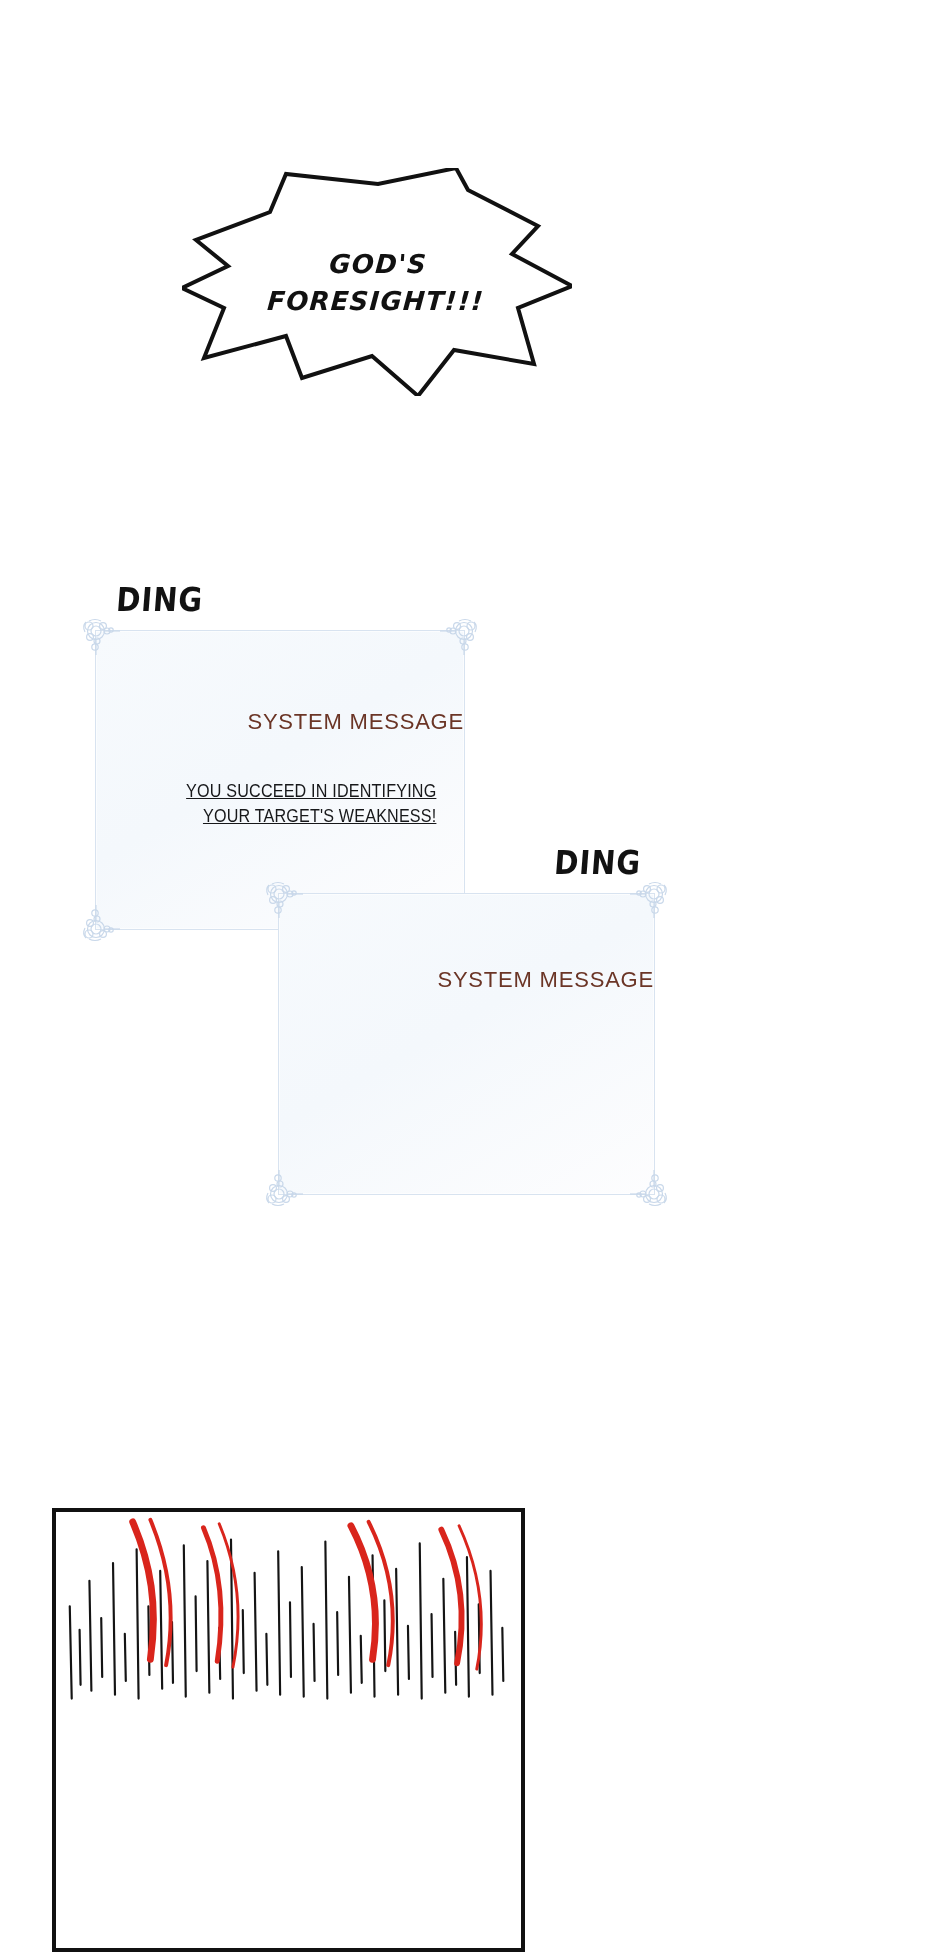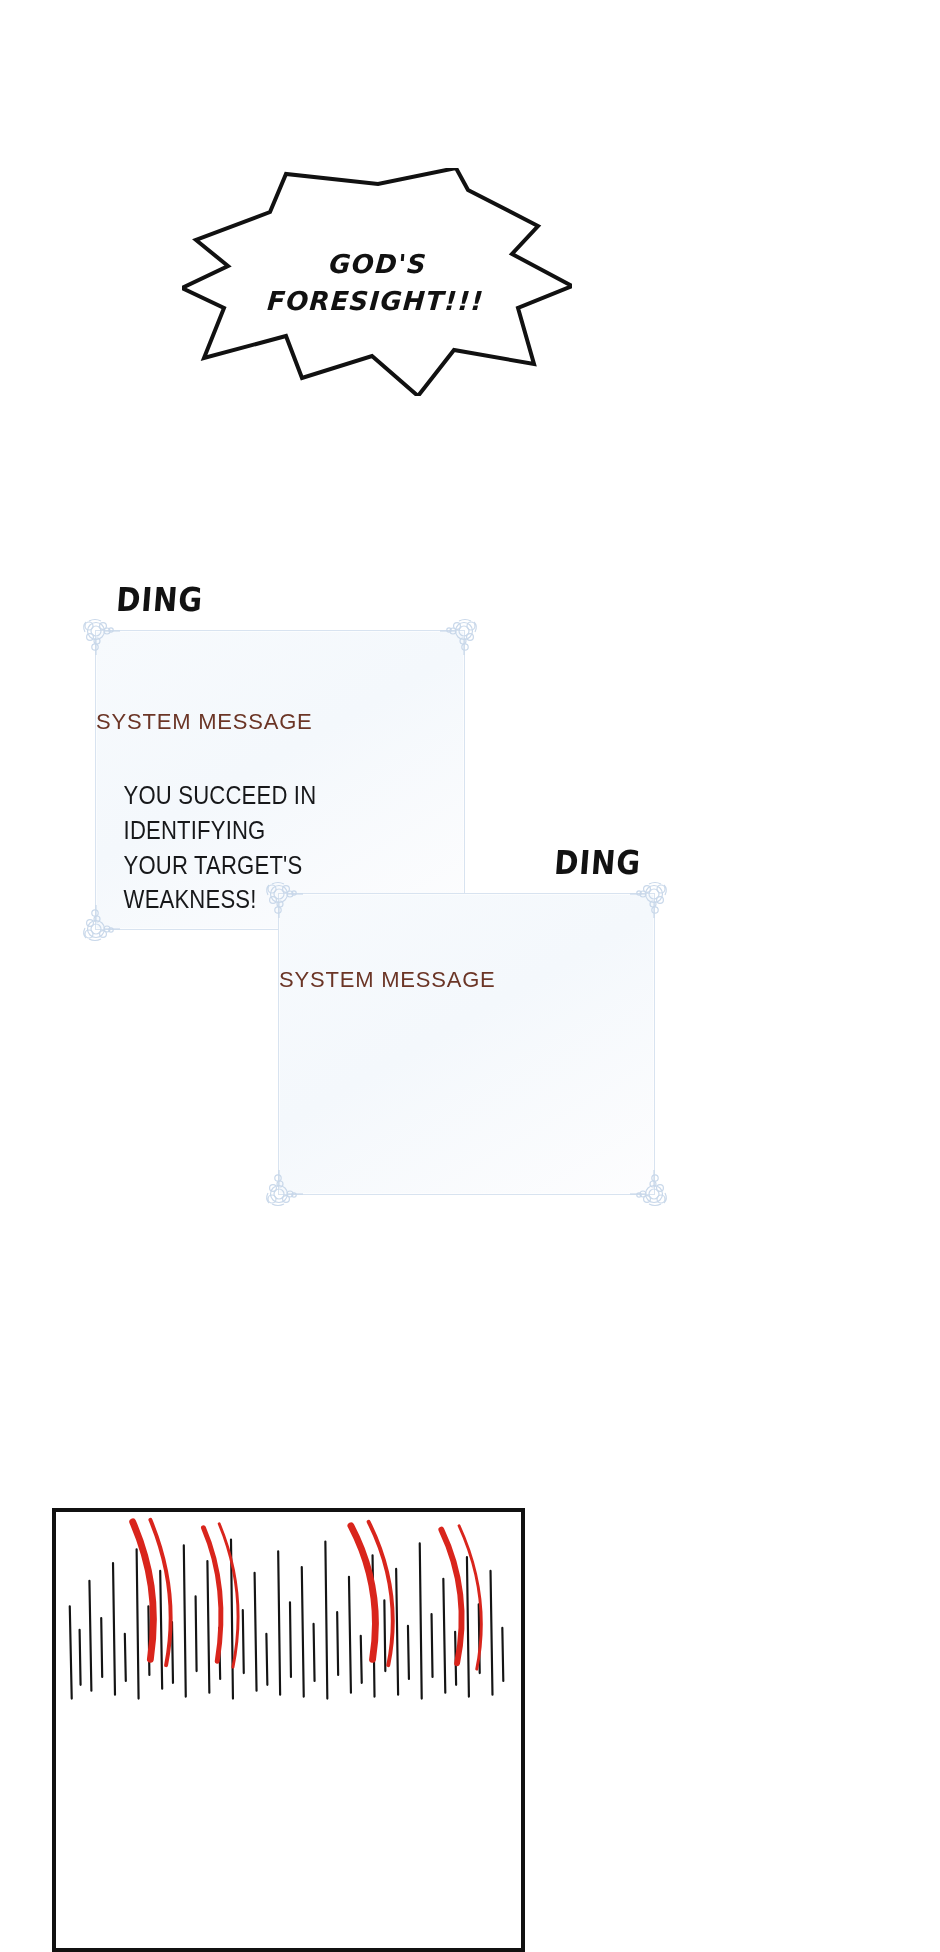--- a/index.html
+++ b/index.html
@@ -90,39 +90,40 @@
   }
   .corner svg { display:block; width: 100%; height: 100%; }
   .corner.tl { left: -20px; top: -20px; }
   .corner.tr { right: -20px; top: -20px; transform: scaleX(-1); }
   .corner.bl { left: -20px; bottom: -20px; transform: scaleY(-1); }
   .corner.br { right: -20px; bottom: -20px; transform: scale(-1,-1); }
 
   .sys-body {
     position: absolute;
     left: 0; right: 0;
-    text-align: left;
+    text-align: right;
   }
 
   .sys-title {
     font-family: "Liberation Sans", sans-serif;
     font-weight: 400;
     font-size: 22px;
     letter-spacing: 0.8px;
     color: #6b3526;
     transform: scaleX(0.82);
     white-space: nowrap;
   }
 
   .sys-lines {
     font-family: "Liberation Sans", sans-serif;
-    font-size: 26px;
+    font-size: 19px;
     line-height: 1.34;
     color: #17181a;
     letter-spacing: 0.2px;
+    text-decoration: underline;
   }
   .sys-lines .ln { display: block; transform: scaleX(0.85); }
   .sys-lines b { font-weight: 700; }
 
   .frame-1 .sys-title-pos { top: 78px; }
   .frame-1 .sys-text-pos  { top: 147px; }
   .frame-2 .sys-title-pos { top: 73px; }
   .frame-2 .sys-text-pos  { top: 141px; }
 
   

